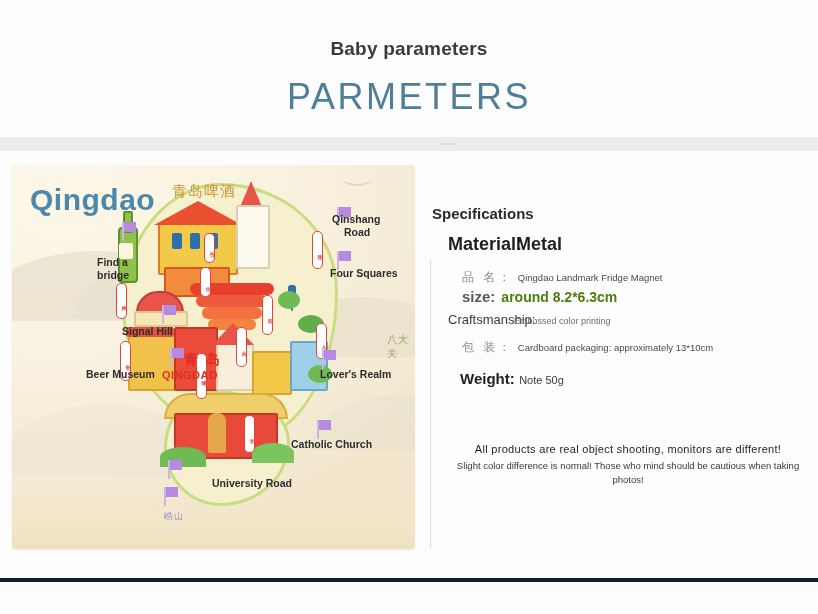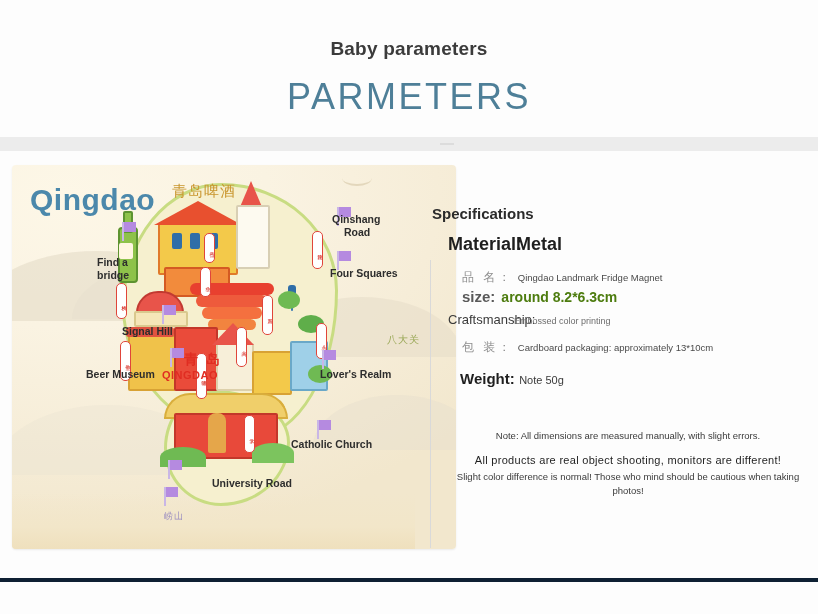--- a/index.html
+++ b/index.html
@@ -21,21 +21,21 @@
   }
   .parmeters{
     position:absolute;left:0;top:76px;width:818px;text-align:center;
     font-size:36px;font-weight:300;color:#4e7f98;letter-spacing:2.5px;
   }
   .gray-band{position:absolute;left:0;top:137px;width:818px;height:14px;background:#ececec;}
   .gray-band .nub{position:absolute;left:440px;top:6px;width:14px;height:2px;background:#dcdcdc;}
 
   
   .map-panel{
-    position:absolute;left:12px;top:165px;width:444px;height:384px;
+    position:absolute;left:12px;top:165px;width:403px;height:384px;
     border-radius:4px;overflow:hidden;
     background:
       radial-gradient(120% 90% at 12% 8%, #fdf7e7 0%, #faf3e2 38%, #f6edd8 70%, #f2e7cd 100%);
     box-shadow:0 1px 2px rgba(0,0,0,.08);
   }
   
   .mtn{position:absolute;border-radius:50% 50% 0 0 / 100% 100% 0 0;opacity:.55;}
   .mtn.a{left:-40px;top:86px;width:250px;height:70px;background:#e2d9c4;}
   .mtn.b{left:60px;top:100px;width:180px;height:54px;background:#e8e0cd;}
   .mtn.c{left:250px;top:132px;width:200px;height:60px;background:#e6ddc8;}
@@ -267,19 +267,18 @@
       </div>
 
       <div class="row weight-row">
         <span class="k-weight">Weight:</span>
         <span class="v-weight">Note 50g</span>
       </div>
     </div>
   </div>
 
   <div class="notes">
-    <div class="n1">Note: All dimensions are measured manually, with slight errors.</div>
     <div class="n2">All products are real object shooting, monitors are different!</div>
     <div class="n3">Slight color difference is normal! Those who mind should be cautious when taking photos!</div>
   </div>
 
   <div class="navy-bar"></div>
 </div>
 
 </body></html>

